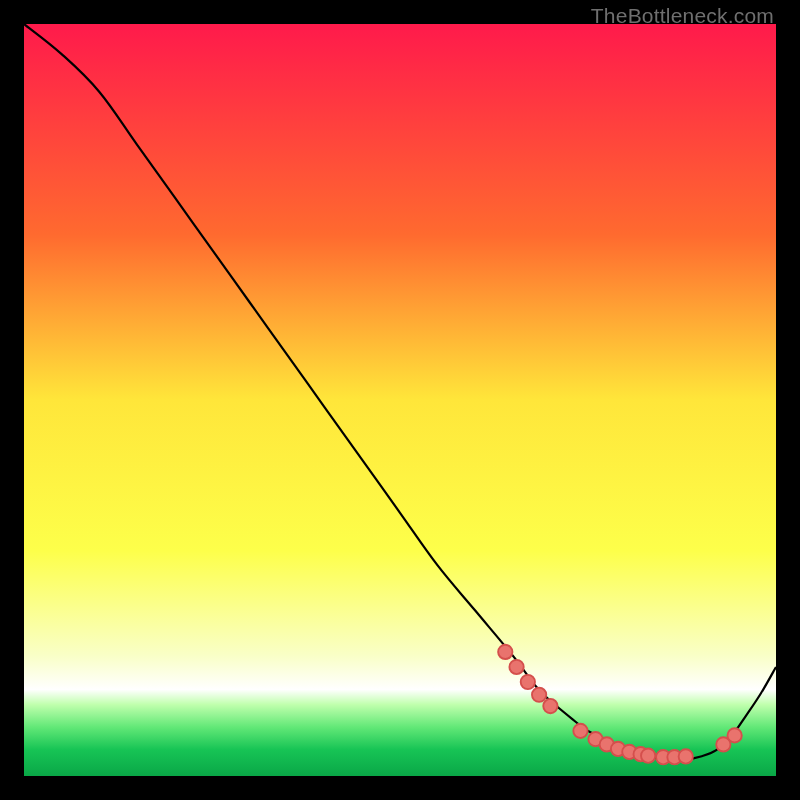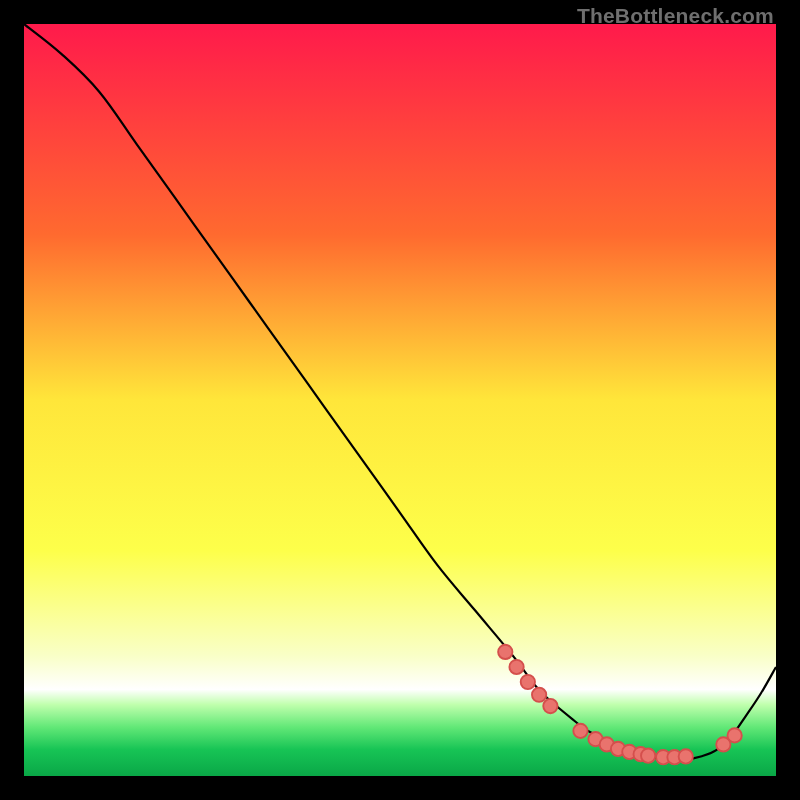--- a/index.html
+++ b/index.html
@@ -32,21 +32,20 @@
     inset: 0;
   }
   .watermark {
     position: absolute;
     top: 4px;
     right: 26px;
     font-family: Arial, Helvetica, sans-serif;
     font-size: 21px;
     color: #6f6f6f;
     letter-spacing: 0.2px;
-    font-weight: bold;
   }
 </style>
 </head>
 <body>
 <div class="stage">
 
   <div class="plot">
     <svg class="gradient" viewBox="0 0 100 100" preserveAspectRatio="none">
       <defs>
         <linearGradient id="bgGrad" x1="0" y1="0" x2="0" y2="1">

